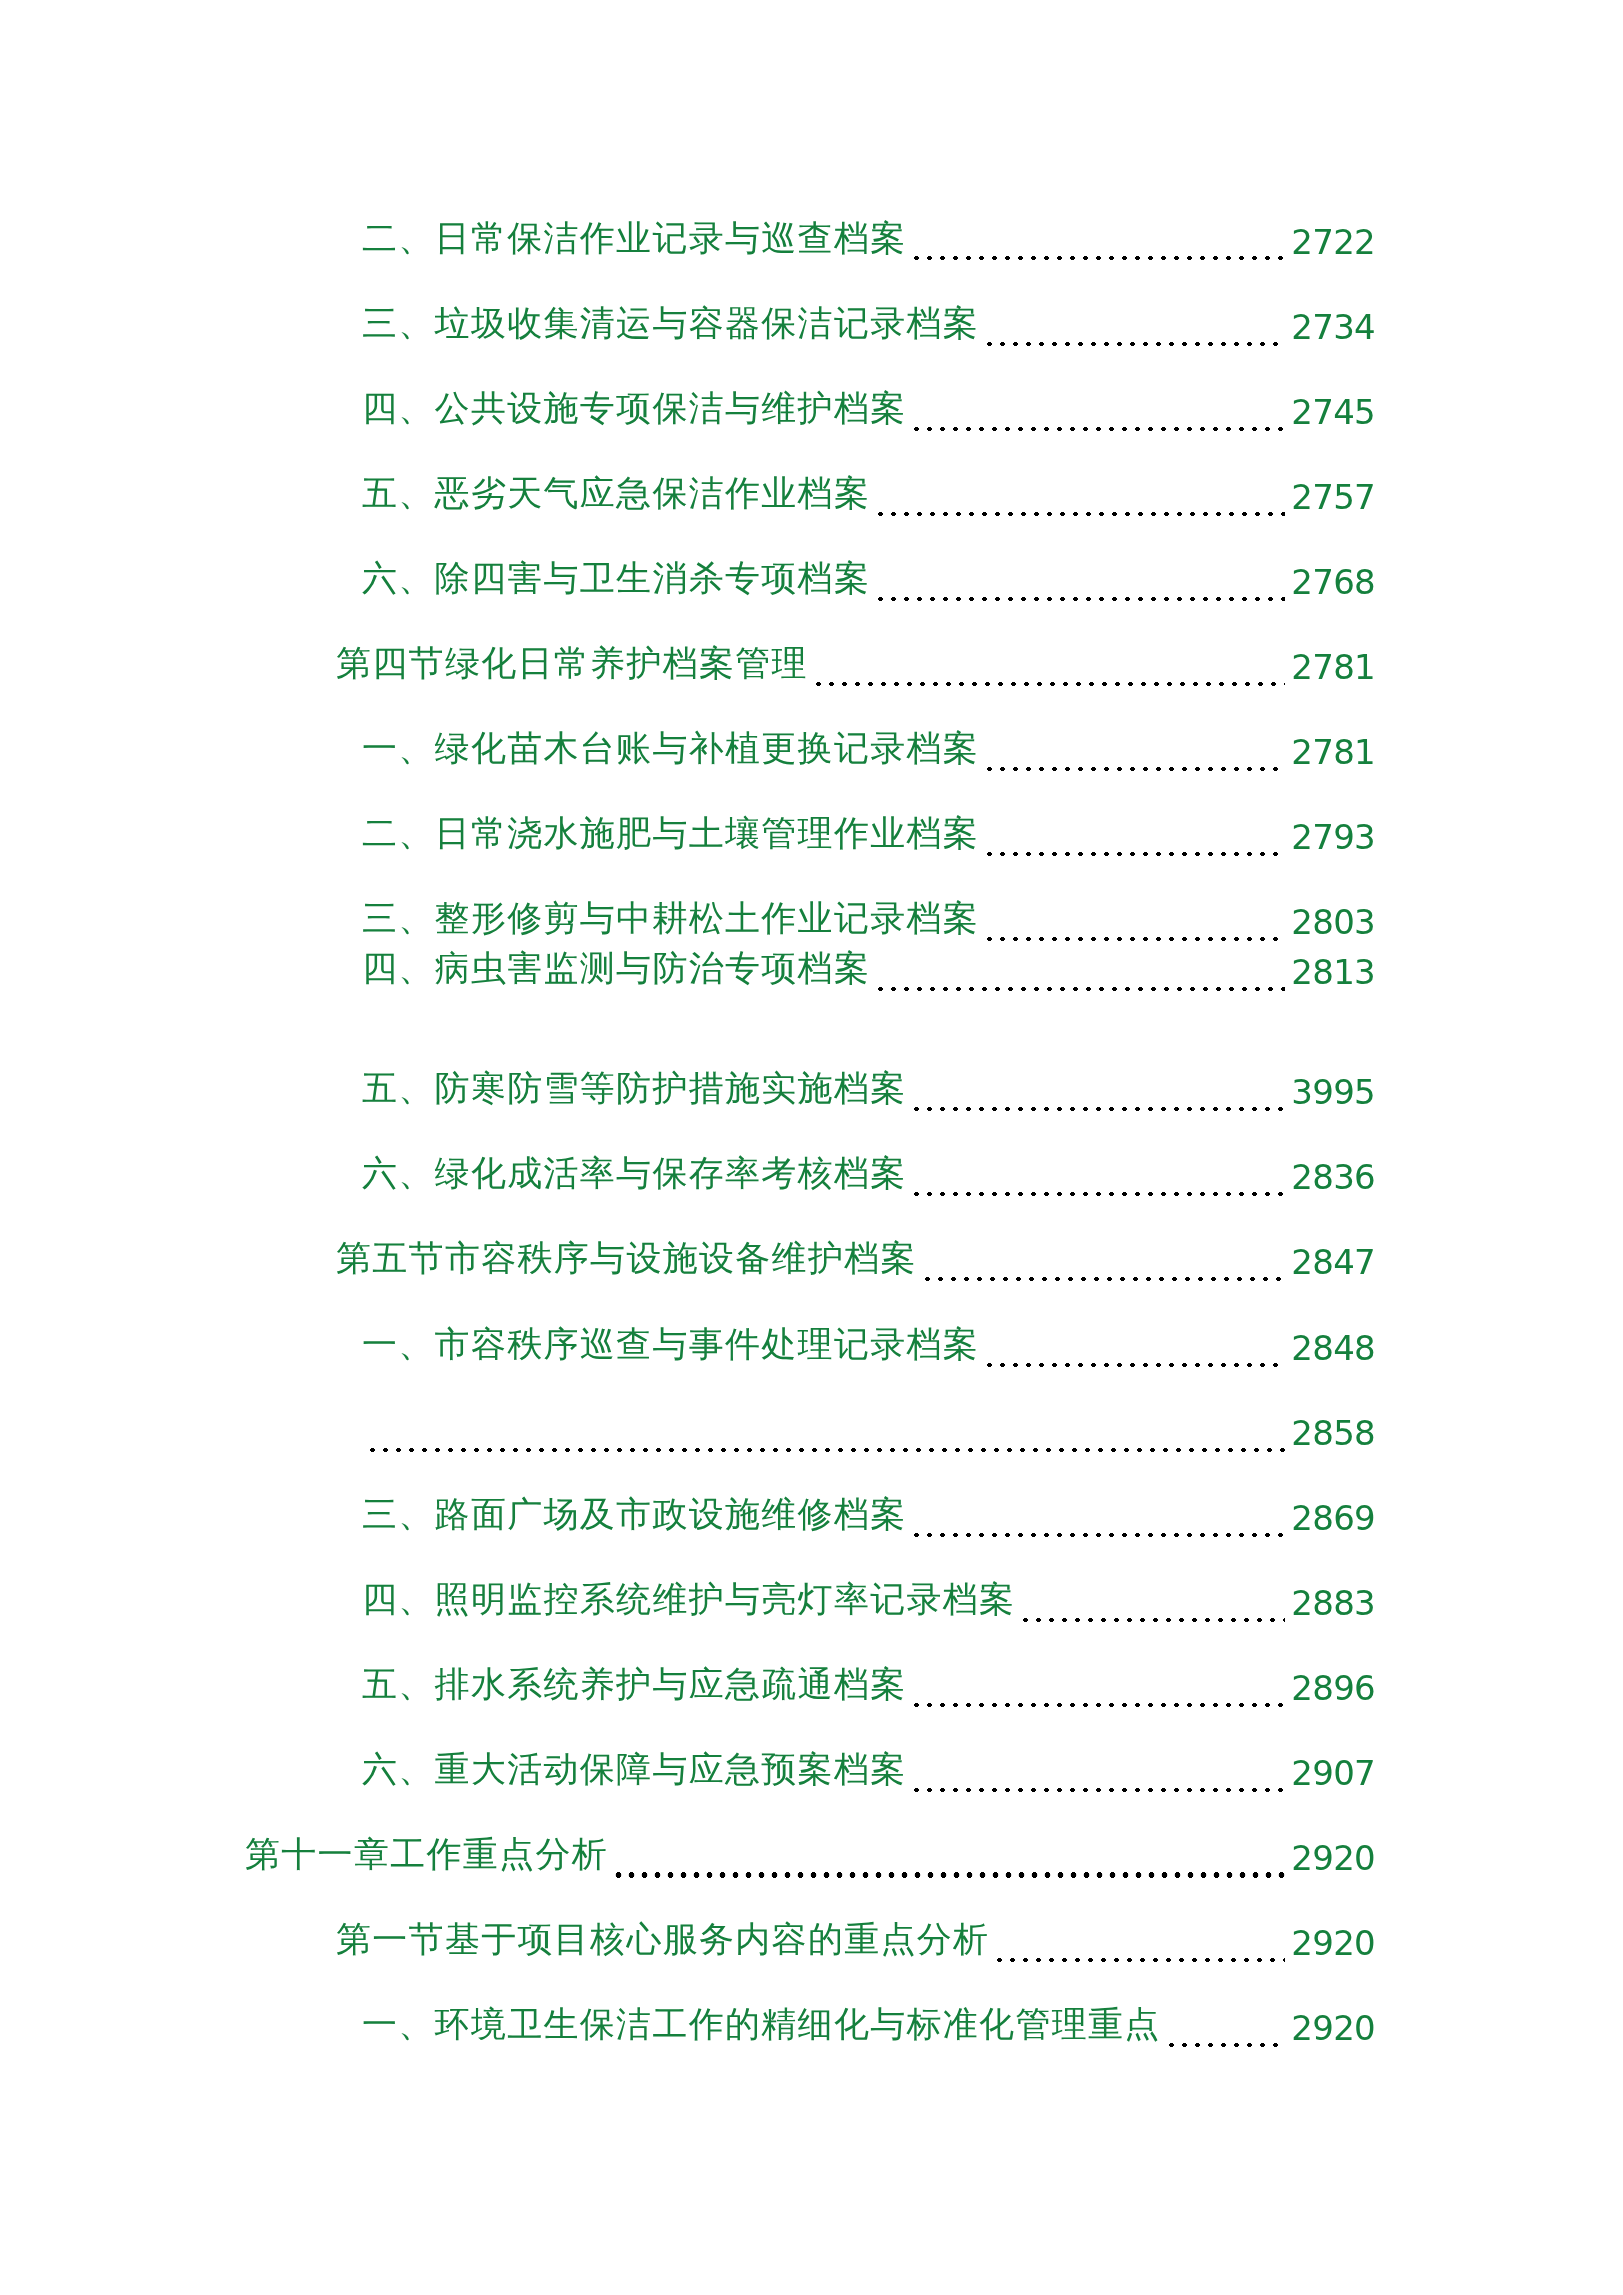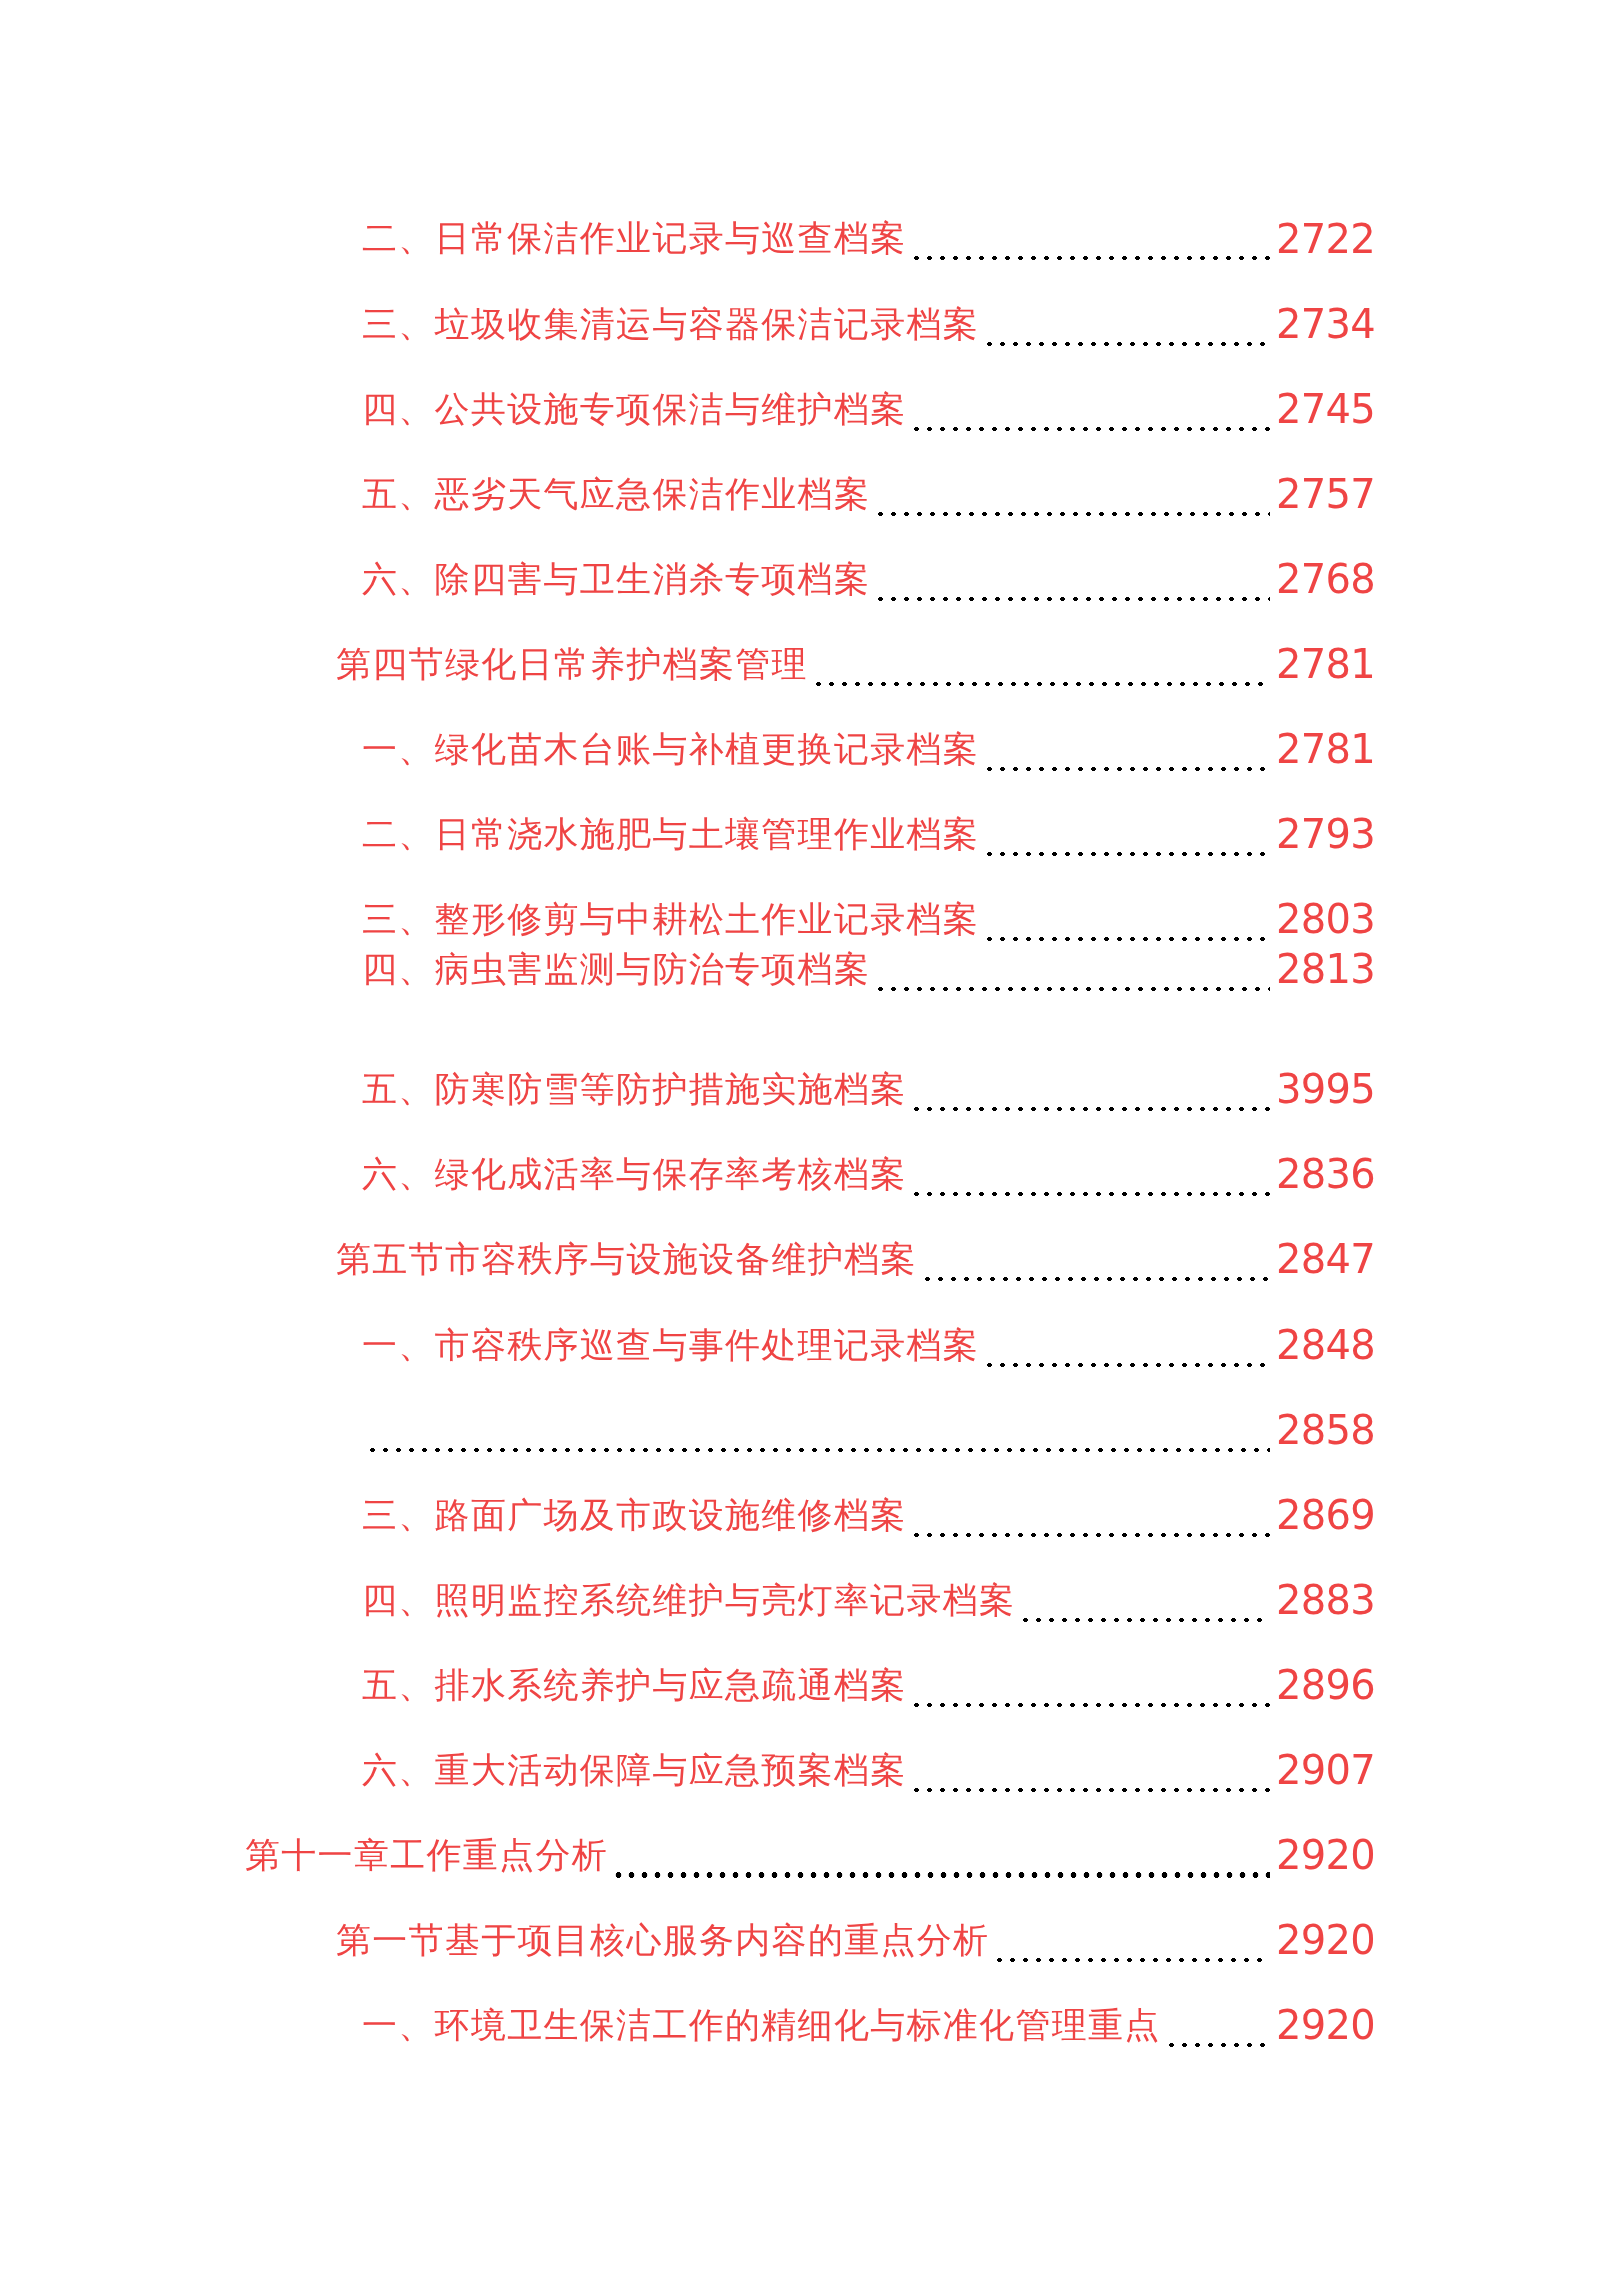--- a/index.html
+++ b/index.html
@@ -4,24 +4,24 @@
 <style>
   html, body { margin: 0; padding: 0; background: #ffffff; }
   body { width: 1623px; height: 2295px; position: relative; overflow: hidden; }
   .page { position: absolute; left: 0; top: 0; width: 1623px; height: 2295px; background: #ffffff; }
   .toc { position: absolute; left: 0; top: 196px; width: 1623px; }
   .toc-row {
     position: absolute;
     height: 46px;
     right: 248px;
     display: flex;
-    align-items: center;
+    align-items: flex-end;
     font-family: "DejaVu Serif", "Liberation Serif", serif;
     font-size: 35px;
-    color: #ef4444;
+    color: #15803d;
     white-space: nowrap;
     overflow: hidden;
   }
   .toc-row.level-chapter { left: 245px; font-weight: normal; }
   .toc-row.level-section { left: 304px; margin-left: 32px; }
   .toc-row.level-item { left: 362px; }
   .toc-title { flex: 0 0 auto; letter-spacing: 1.3px; }
   .toc-leader {
     flex: 1 1 auto;
     height: 46px;
@@ -31,21 +31,21 @@
     background-position: 0 19.6px;
     background-repeat: repeat-x;
   }
   .level-chapter .toc-leader {
     background-image: radial-gradient(circle, #000 2.7px, transparent 3.1px);
     background-size: 13px 46px;
   }
   .toc-page {
     flex: 0 0 auto;
     font-family: "DejaVu Sans", "Liberation Sans", sans-serif;
-    font-size: 40px;
+    font-size: 34px;
     letter-spacing: -0.7px;
   }
 </style>
 </head>
 <body>
 
 <div class="page">
   <div class="toc">
 
     <div class="toc-row level-item" style="top:19.6px">

